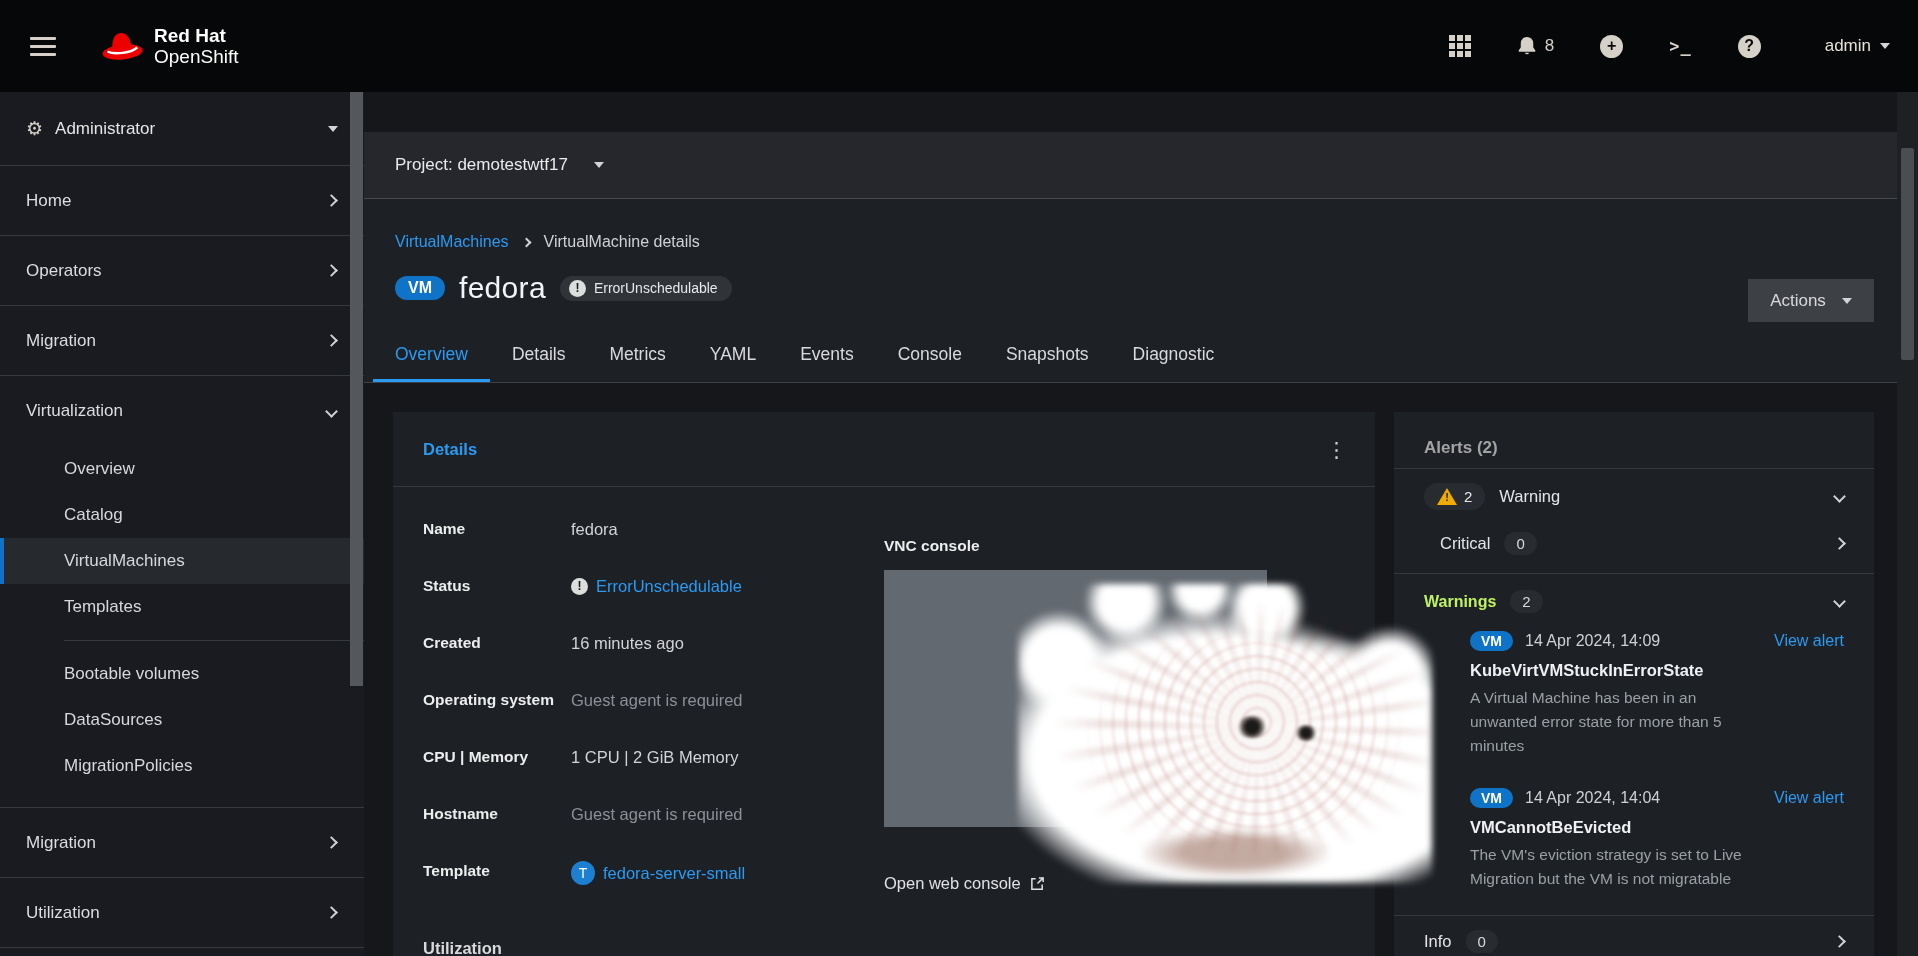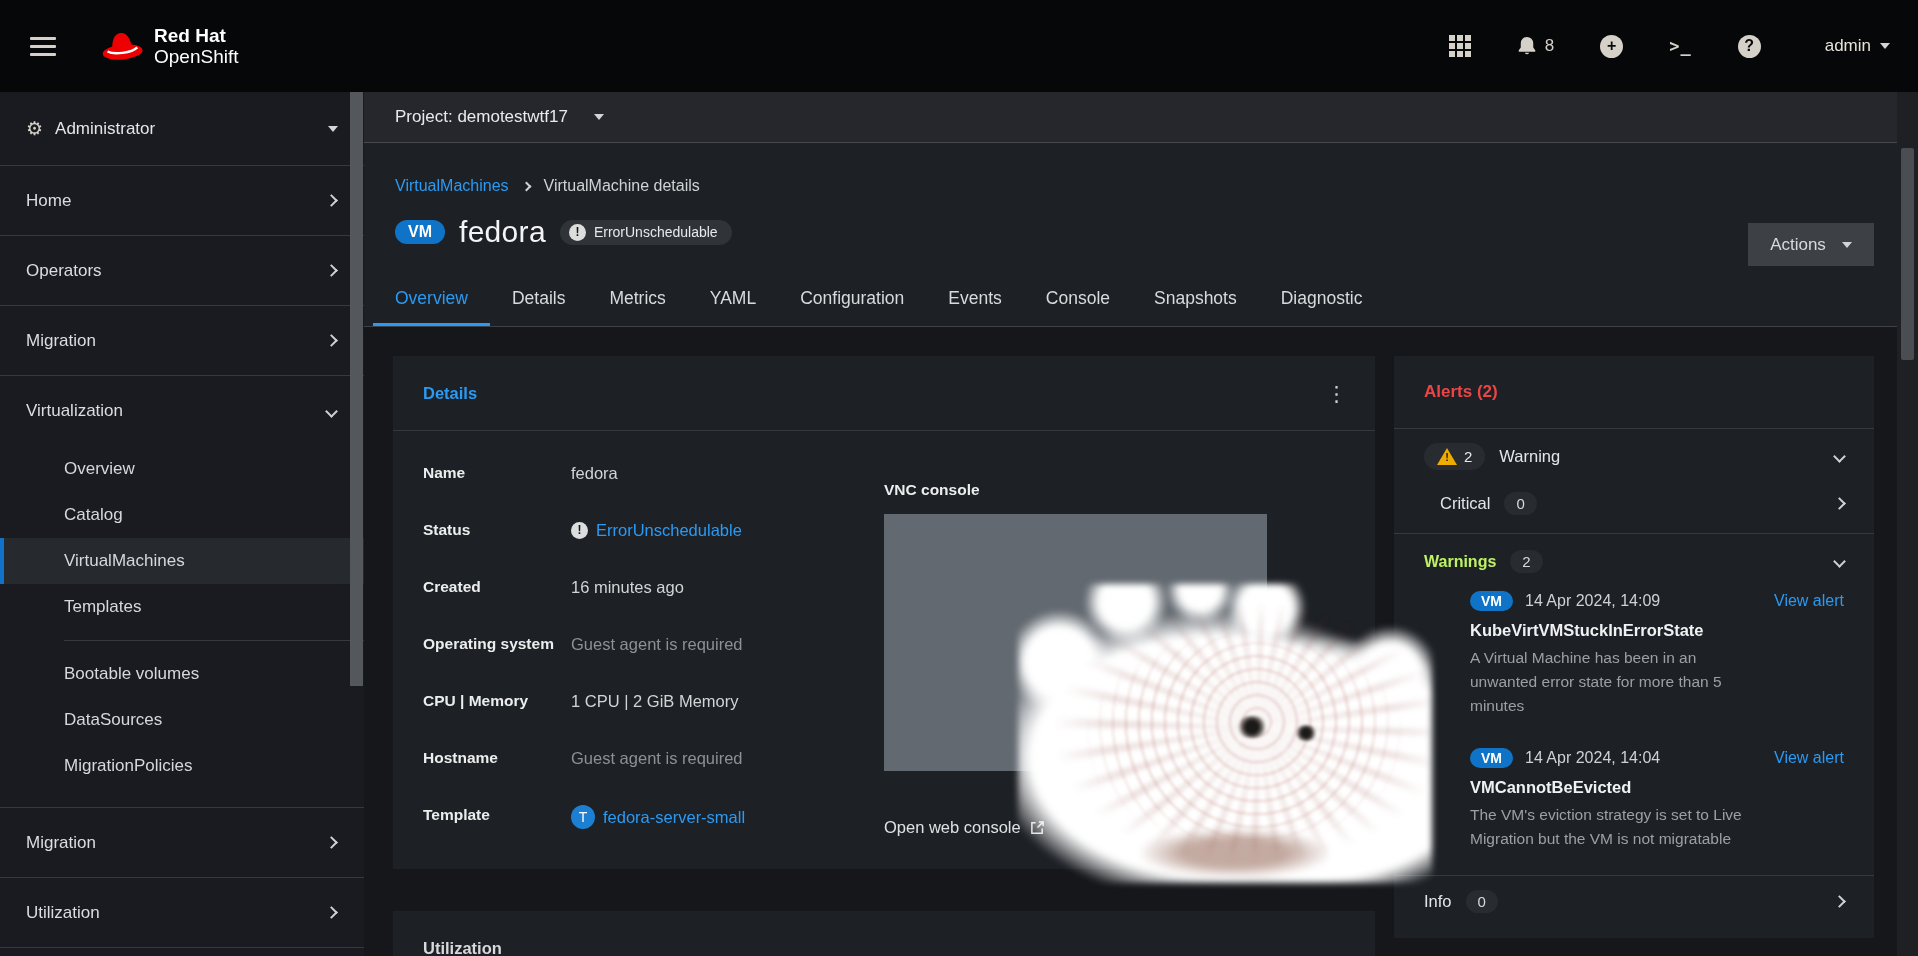--- a/index.html
+++ b/index.html
@@ -34,21 +34,21 @@
   .sub-item { display:flex; align-items:center; height:46px; padding-left:64px; font-size:17px; color:#d7d8db; cursor:pointer; }
   .sub-item.active { background:#26292e; border-left:4px solid #1073c9; padding-left:60px; }
   .sub-divider { border-top:1px solid #36393e; margin:10px 0 10px 64px; }
   .chev { display:inline-block; width:9px; height:9px; border-right:2.4px solid #cfd1d3; border-bottom:2.4px solid #cfd1d3; }
   .chev.right { transform:rotate(-45deg); }
   .chev.down  { transform:rotate(45deg); }
   .chev.sm { width:7px; height:7px; border-width:2px; }
 
   
   .main { position:absolute; left:364px; top:92px; right:0; bottom:0; background:#15171b; }
-  .project-bar { height:51px; background:#25272c; border-bottom:1px solid #46484d; display:flex; align-items:center; padding-left:31px; font-size:17px; color:#e9eaeb; }
+  .project-bar { height:67px; background:#25272c; border-bottom:1px solid #46484d; display:flex; align-items:center; padding-left:31px; font-size:17px; color:#e9eaeb;margin-top:40px; }
   .project-bar .caret-down { margin-left:26px; cursor:pointer; }
 
   .page-header { background:#1d2025; padding:0 0 0 0; border-bottom:1px solid #3e4146; position:relative; }
   .breadcrumb { display:flex; align-items:center; gap:14px; padding:34px 0 0 31px; font-size:16px; }
   .breadcrumb a { color:#2b9af3; text-decoration:none; cursor:pointer; }
   .breadcrumb .crumb-current { color:#d0d2d4; }
   .title-row { display:flex; align-items:center; gap:14px; padding:20px 0 0 31px; }
   .vm-badge { background:#0f74c8; color:#fff; font-weight:bold; font-size:16px; padding:3px 13px; border-radius:15px; }
   .page-title { font-size:30px; color:#f3f4f5; font-weight:400; letter-spacing:0.3px; }
   .status-pill { display:flex; align-items:center; gap:8px; background:#303338; border-radius:15px; padding:4px 14px 4px 9px; font-size:14px; color:#e8e9ea; }
@@ -72,21 +72,21 @@
   .dvalue { font-size:16.5px; color:#d2d4d6; display:flex; align-items:center; gap:8px; }
   .dvalue.muted { color:#8d9096; }
   .dvalue a { color:#2b9af3; text-decoration:none; cursor:pointer; }
   .t-badge { width:24px; height:24px; border-radius:50%; background:#1c7fd1; color:#fff; display:flex; align-items:center; justify-content:center; font-size:14px; }
   .vnc-label { position:absolute; left:491px; top:125px; font-weight:bold; font-size:15.5px; color:#eceded; }
   .vnc-box { position:absolute; left:491px; top:158px; width:383px; height:257px; background:#626970; }
   .open-console { position:absolute; left:491px; top:462px; font-size:16.5px; color:#dfe1e3; display:flex; align-items:center; gap:9px; cursor:pointer; }
 
   
   .alerts-card { width:480px; height:582px; overflow:hidden; }
-  .alerts-head { padding:26px 28px 26px 30px; border-bottom:1px solid #36393e; font-size:17px; font-weight:bold; color:#ef4444; }
+  .alerts-head { padding:26px 28px 10px 30px; border-bottom:1px solid #36393e; font-size:17px; font-weight:bold; color:#a3a3a3; }
   .sum-row { display:flex; align-items:center; padding:14px 30px 0 30px; }
   .sum-row .chev { margin-left:auto; }
   .count-pill { display:flex; align-items:center; gap:7px; background:#282b30; border-radius:16px; padding:5px 13px; font-size:15px; color:#e8e9ea; }
   .tri { position:relative; width:20px; height:17px; background:#f0ab00; clip-path:polygon(50% 0,100% 100%,0 100%); flex:none; }
   .tri b { position:absolute; left:0; right:0; top:3px; text-align:center; font-size:11px; color:#1d1d1d; }
   .sum-label { margin-left:14px; font-size:16.5px; color:#e4e5e7; }
   .critical-row { padding:22px 30px 18px 30px; border-bottom:1px solid #36393e; }
   .critical-row .sum-label { margin-left:16px; }
   .num-pill { background:#282b30; border-radius:14px; padding:3px 12px; font-size:15px; color:#d8d9db; margin-left:14px; }
   .warnings-row { padding:16px 30px 2px 30px; }
@@ -276,21 +276,20 @@
       </div>
       <button class="actions-btn">
         <span>Actions</span>
         <span class="caret-down"></span>
       </button>
       <div class="tabs">
         <div class="tab active">Overview</div>
         <div class="tab">Details</div>
         <div class="tab">Metrics</div>
         <div class="tab">YAML</div>
-        <div class="tab">Configuration</div>
         <div class="tab">Events</div>
         <div class="tab">Console</div>
         <div class="tab">Snapshots</div>
         <div class="tab">Diagnostic</div>
       </div>
     </div>
 
     <div class="content">
 
       <section class="card details-card">

